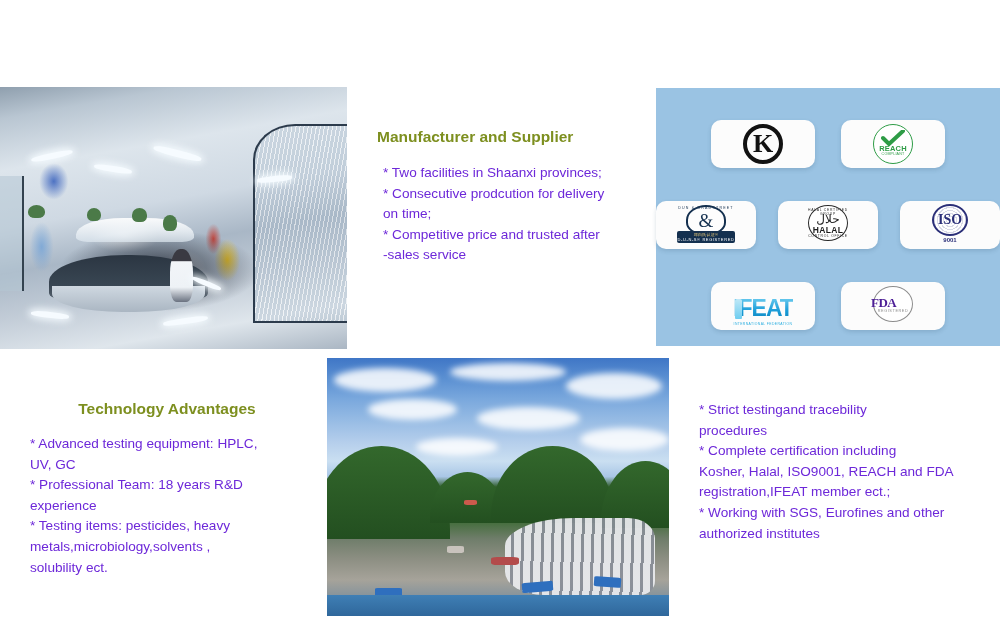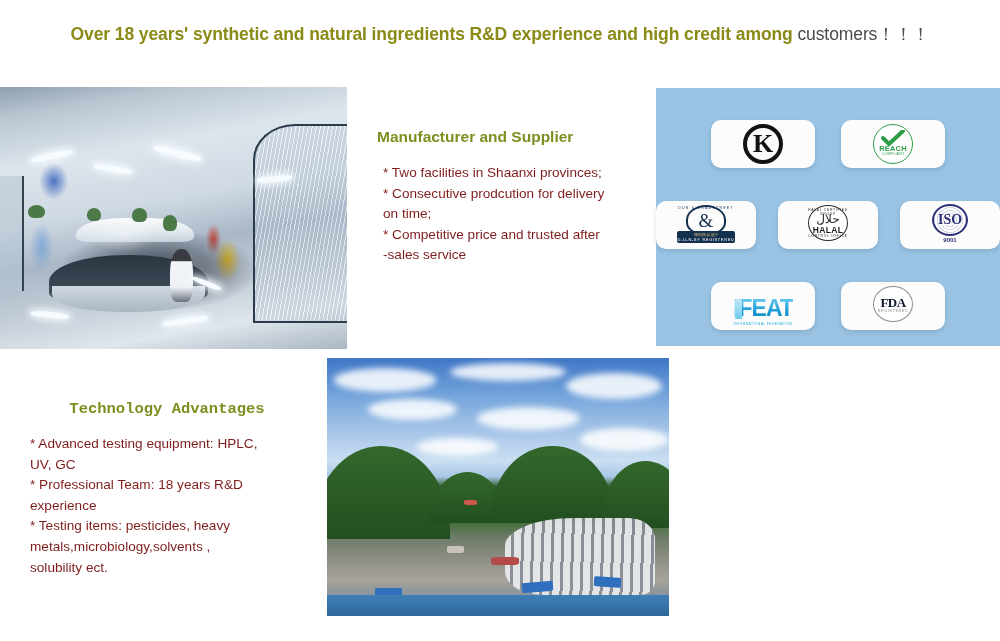--- a/index.html
+++ b/index.html
@@ -290,62 +290,59 @@
     font-size: 3.4px; color: #2aaee0; letter-spacing: 0.4px;
   }
 
   .logo-fda { width: 44px; height: 40px; position: relative; }
   .logo-fda .seal {
     position: absolute; left: 2px; top: 0; width: 40px; height: 36px;
     border: 1.8px solid #8d8d8d; border-radius: 50%;
     background: #ffffff;
   }
   .logo-fda .word {
-    position: absolute; left: 0; right: 0; top: 10px; text-align: center;
+    position: absolute; left: 0; right: 0; top: 10px; 
     font-family: "Liberation Serif", serif; font-weight: bold; font-size: 13px;
-    color: #0f172a; letter-spacing: -0.5px; line-height: 1;
+    color: #4c1d95; letter-spacing: -0.5px; line-height: 1;
   }
   .logo-fda .sub {
     position: absolute; left: 0; right: 0; top: 23px; text-align: center;
     font-size: 3.8px; color: #8d8d8d; letter-spacing: 0.6px;
   }
 
   
   .block-title {
     color: #7d8f1f;
     font-weight: bold;
     font-size: 15.5px;
   }
   .block-body {
-    color: #7f1d1d;
+    color: #6d28d9;
     font-size: 13.6px;
     line-height: 20.6px;
     white-space: pre-line;
   }
 
   #mfr-block { position: absolute; left: 377px; top: 128px; width: 272px; }
   #mfr-block .block-title { margin-bottom: 17px; }
   #mfr-block .block-body { padding-left: 6px; }
 
   #tech-block { position: absolute; left: 22px; top: 400px; width: 300px; }
-  #tech-block .block-title { text-align: center; margin-bottom: 16px; margin-left: -10px; font-family: Liberation Mono, monospace; }
+  #tech-block .block-title { text-align: center; margin-bottom: 16px; margin-left: -10px; }
   #tech-block .block-body { padding-left: 8px; }
 
   #qa-block { position: absolute; left: 697px; top: 400px; width: 300px; }
   #qa-block .block-title { text-align: center; margin-bottom: 16px; }
   #qa-block .block-body { padding-left: 2px; }
 </style>
 </head>
 <body>
 
 <div id="page">
 
-  <div class="headline">
-    <span class="hl-main">Over 18 years' synthetic and natural ingredients R&amp;D experience and high credit among </span><span class="hl-tail">customers！！！</span>
-  </div>
 
   <div class="photo" id="photo-lab">
     <div class="glass-left"></div>
     <div class="glass-right"></div>
     <div class="shelf"></div>
     <div class="bench"></div>
     <div class="bench-front"></div>
     <div class="person"></div>
     <div class="plant p1"></div>
     <div class="plant p2"></div>
@@ -466,15 +463,22 @@
     <div class="roof r1"></div>
     <div class="roof r2"></div>
     <div class="roof r3"></div>
     <div class="blue-roof b1"></div>
     <div class="blue-roof b2"></div>
     <div class="blue-roof b3"></div>
     <div class="water"></div>
   </div>
 
   <div id="qa-block">
+    <div class="block-body">* Strict testingand tracebility
+procedures
+* Complete certification including
+Kosher, Halal, ISO9001, REACH and FDA
+ registration,IFEAT member ect.;
+* Working with SGS, Eurofines and other
+ authorized institutes</div>
   </div>
 
 </div>
 
 </body></html>

